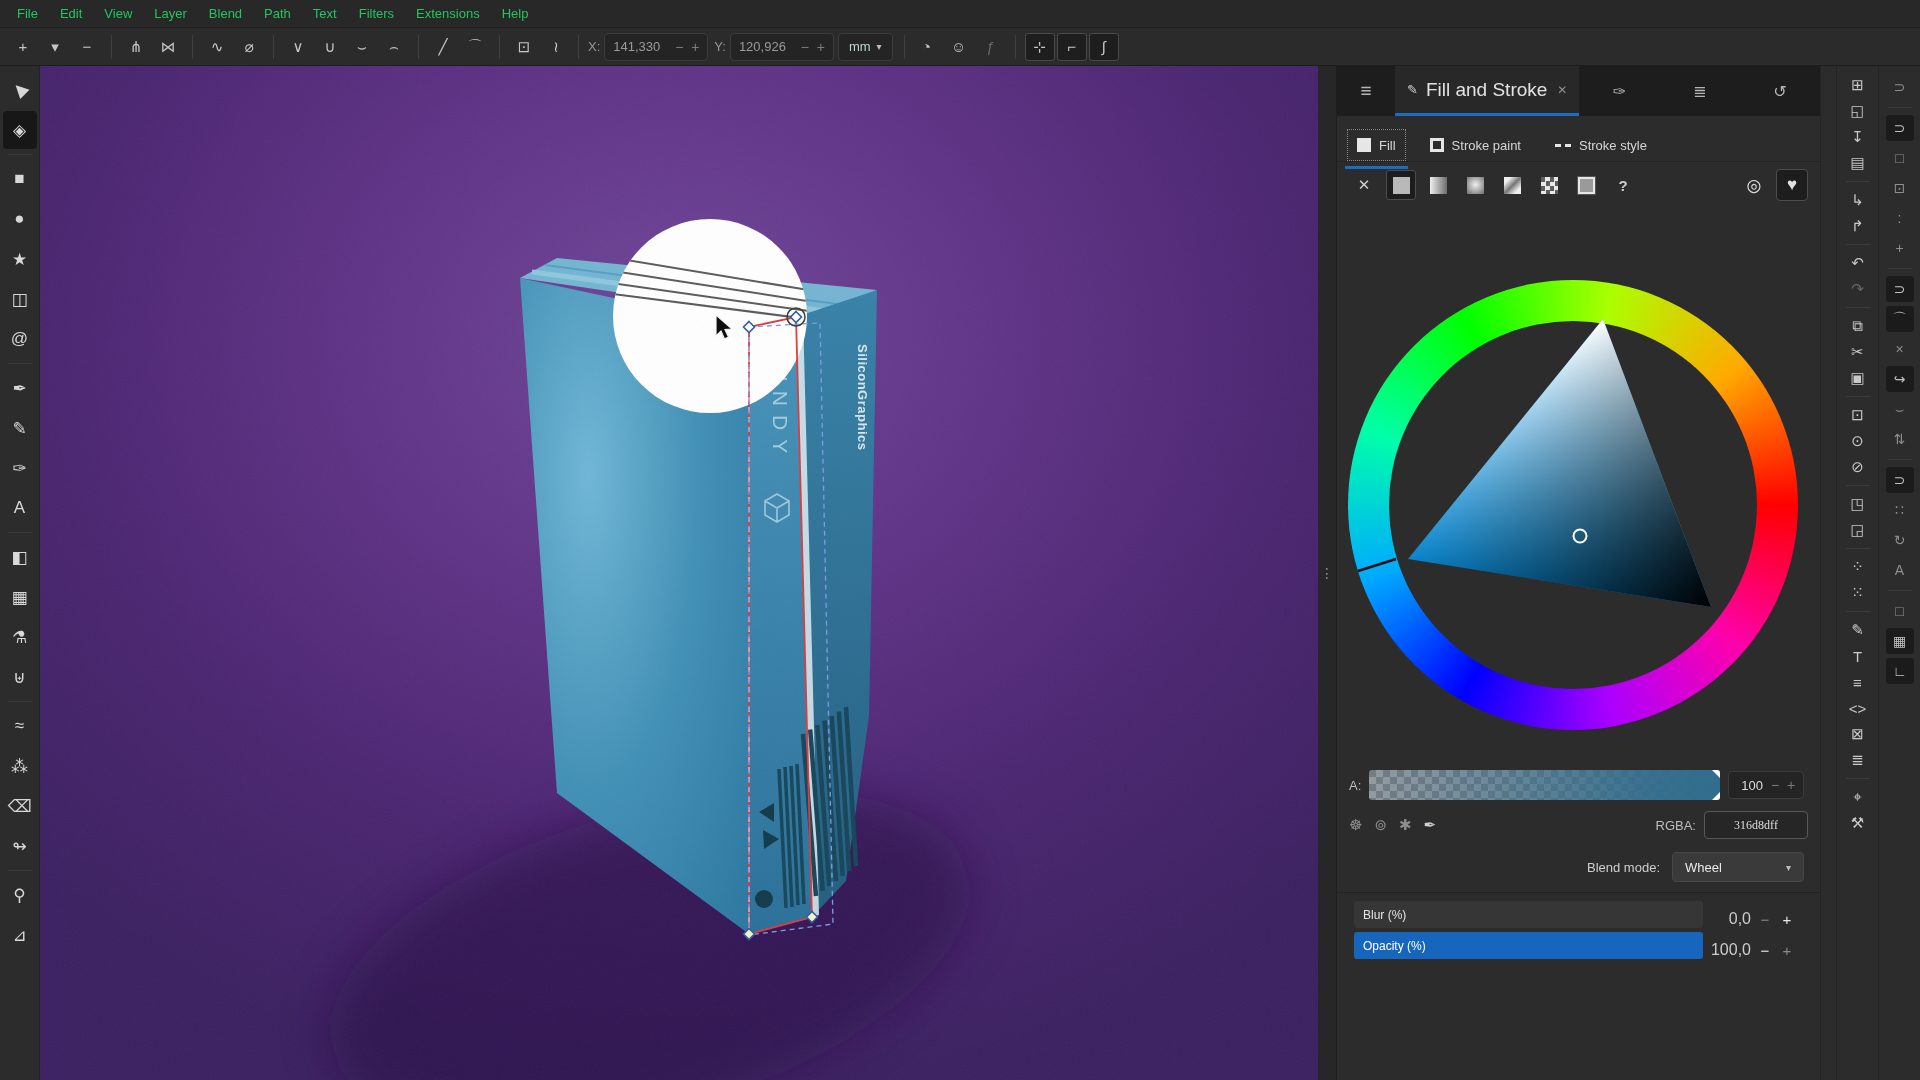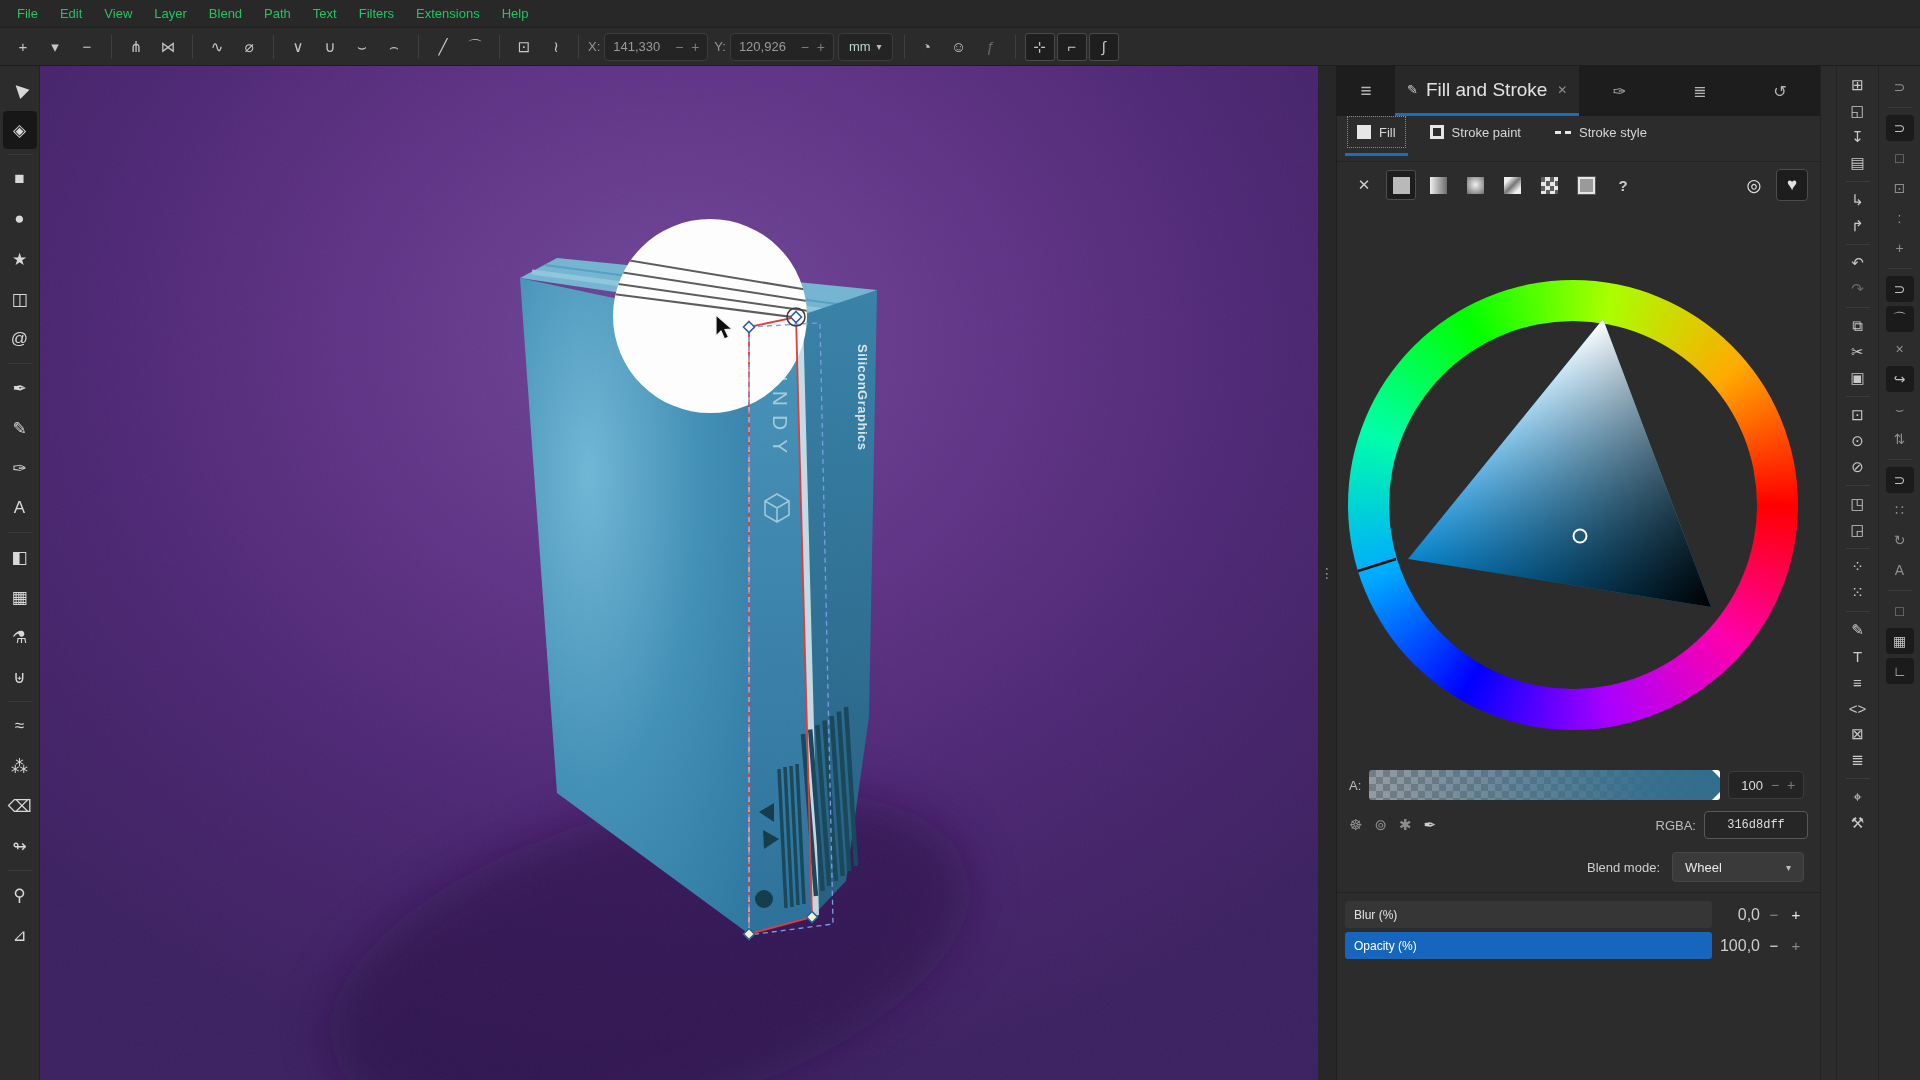--- a/index.html
+++ b/index.html
@@ -39,21 +39,21 @@
   .panel{position:absolute;left:1336px;top:66px;width:484px;bottom:0;background:#2c2c2c;border-left:1px solid #1e1e1e}
   .dock-tabbar{height:50px;background:#1d1d1d;display:flex;align-items:stretch}
   .dtab{display:flex;align-items:center;justify-content:center;color:#b5b5b5}
   .dtab.menu{width:58px;font-size:19px}
   .dtab.active{gap:8px;padding:0 12px;background:#282828;border-bottom:3px solid #1a6dbf;color:#e2e2e2}
   .dtab .dtico{font-size:13px;color:#cfcfcf}
   .dtab .dtlabel{font-size:19px}
   .dtab .dtclose{color:#8f8f8f;font-size:12px;margin-left:2px}
   .dtabs{display:flex;flex:1;justify-content:space-around;align-items:stretch}
   .dtab.ico{width:56px;font-size:16px}
-  .fill-tabs{height:46px;display:flex;align-items:flex-start;gap:14px;padding:0 10px;border-bottom:1px solid #242424}
+  .fill-tabs{height:46px;display:flex;align-items:flex-end;gap:14px;padding:0 10px;border-bottom:1px solid #242424}
   .ftab{position:relative;display:flex;align-items:center;gap:8px;height:32px;padding:0 10px;color:#d6d6d6}
   .ftab.active{outline:1px dotted #8a8a8a;outline-offset:-1px}
   .ftab.active::after{content:'';position:absolute;left:-2px;right:-2px;bottom:-8px;height:3px;background:#1a6dbf}
   .fico{width:14px;height:14px;display:inline-block}
   .k-fillswatch .fico{background:#e6e6e6}
   .k-strokesquare .fico{border:3px solid #e6e6e6}
   .k-dashes .fico{height:0;border-top:3px dashed #e6e6e6;align-self:center;width:16px}
   .paint-row{height:46px;display:flex;align-items:center;padding:0 12px}
   .ptypes{display:flex;align-items:center;gap:7px}
   .pbtn{width:30px;height:30px;display:flex;align-items:center;justify-content:center;border-radius:3px}
@@ -89,25 +89,25 @@
   .am{position:absolute;right:0;width:0;height:0}
   .am1{top:0;border-left:8px solid transparent;border-top:8px solid #ffffff}
   .am2{bottom:0;border-left:8px solid transparent;border-bottom:8px solid #ffffff}
   .mp{color:#8a8a8a;font-size:15px;width:16px;text-align:center}
   .mp.bright{color:#e8e8e8}
   .rgba-row{height:38px;display:flex;align-items:center;gap:8px;padding:0 12px}
   .picons{display:flex;gap:12px;align-items:center}
   .picon{color:#8d8d8d;font-size:15px}
   .picon:last-child{color:#d0d0d0}
   .rgba-label{color:#bdbdbd}
-  .rgba-box{width:104px;height:28px;background:#262626;border:1px solid #585858;border-radius:4px;display:flex;align-items:center;justify-content:center;color:#dedede;font-family:Liberation Mono, monospace;font-size:12px}
+  .rgba-box{width:104px;height:28px;background:#262626;border:1px solid #585858;border-radius:4px;display:flex;align-items:center;justify-content:center;color:#dedede;font-family:Liberation Serif, serif;font-size:12px}
   .blend-row{height:46px;display:flex;align-items:center;justify-content:flex-end;gap:12px;padding:0 16px;color:#cfcfcf}
   .blend-select{width:132px;height:30px;background:#3a3a3a;border:1px solid #474747;border-radius:4px;display:flex;align-items:center;justify-content:space-between;padding:0 12px;color:#eaeaea}
   .psep{height:1px;background:#222;margin:2px 0 8px 0}
-  .srow{display:flex;align-items:center;gap:6px;padding:0 8px 0 0;margin:4px 8px}
+  .srow{display:flex;align-items:flex-end;gap:6px;padding:0 8px 0 0;margin:4px 17px}
   .slider-track{flex:1;height:27px;background:#363636;border-radius:3px;display:flex;align-items:center;padding:0 9px;font-size:12px;color:#e4e4e4}
   .srow.opacity .slider-track{background:#1766bd;color:#ffffff}
   .sv{width:42px;text-align:right;color:#cccccc;font-size:16px}
   
   .rightfill{position:absolute;left:1820px;top:66px;width:16px;bottom:0;background:#2c2c2c;border-left:1px solid #232323}
   .cmdbar{position:absolute;left:1836px;top:66px;width:42px;bottom:0;background:#2c2c2c;border-left:1px solid #232323;display:flex;flex-direction:column;align-items:center;padding-top:6px}
   .snapbar{position:absolute;left:1878px;top:66px;width:42px;bottom:0;background:#2c2c2c;border-left:1px solid #232323;display:flex;flex-direction:column;align-items:center;padding-top:6px}
   .cmd,.snp{width:28px;height:26px;display:flex;align-items:center;justify-content:center;border-radius:4px;flex:none}
   .cmd{font-size:15px;color:#c9c9c9}
   .cmd.disabled{opacity:.38}

